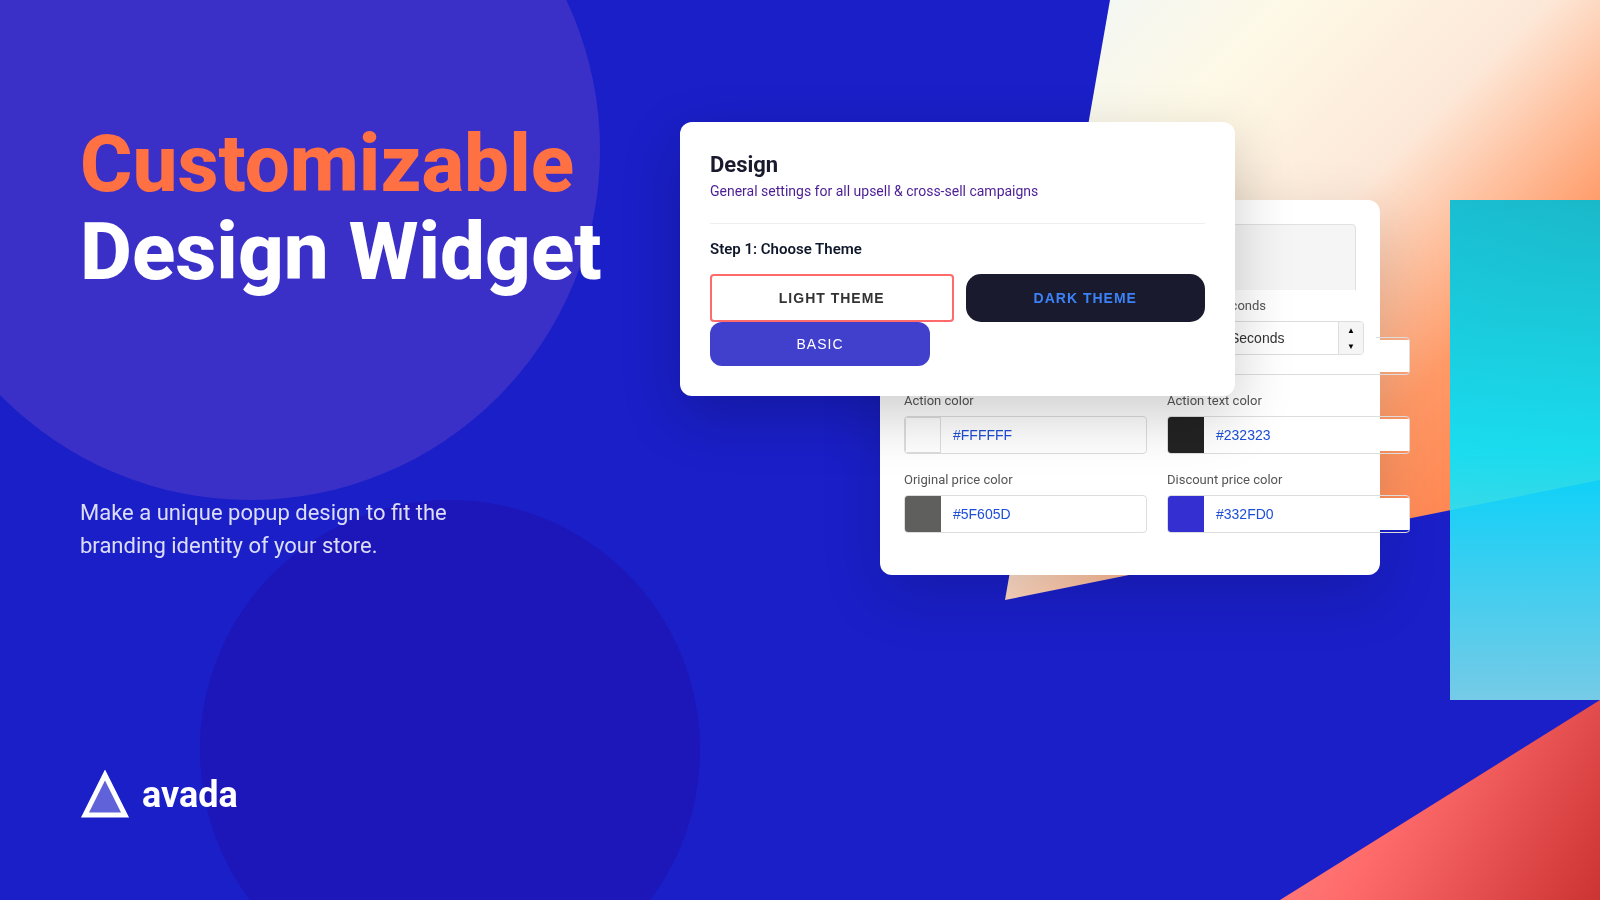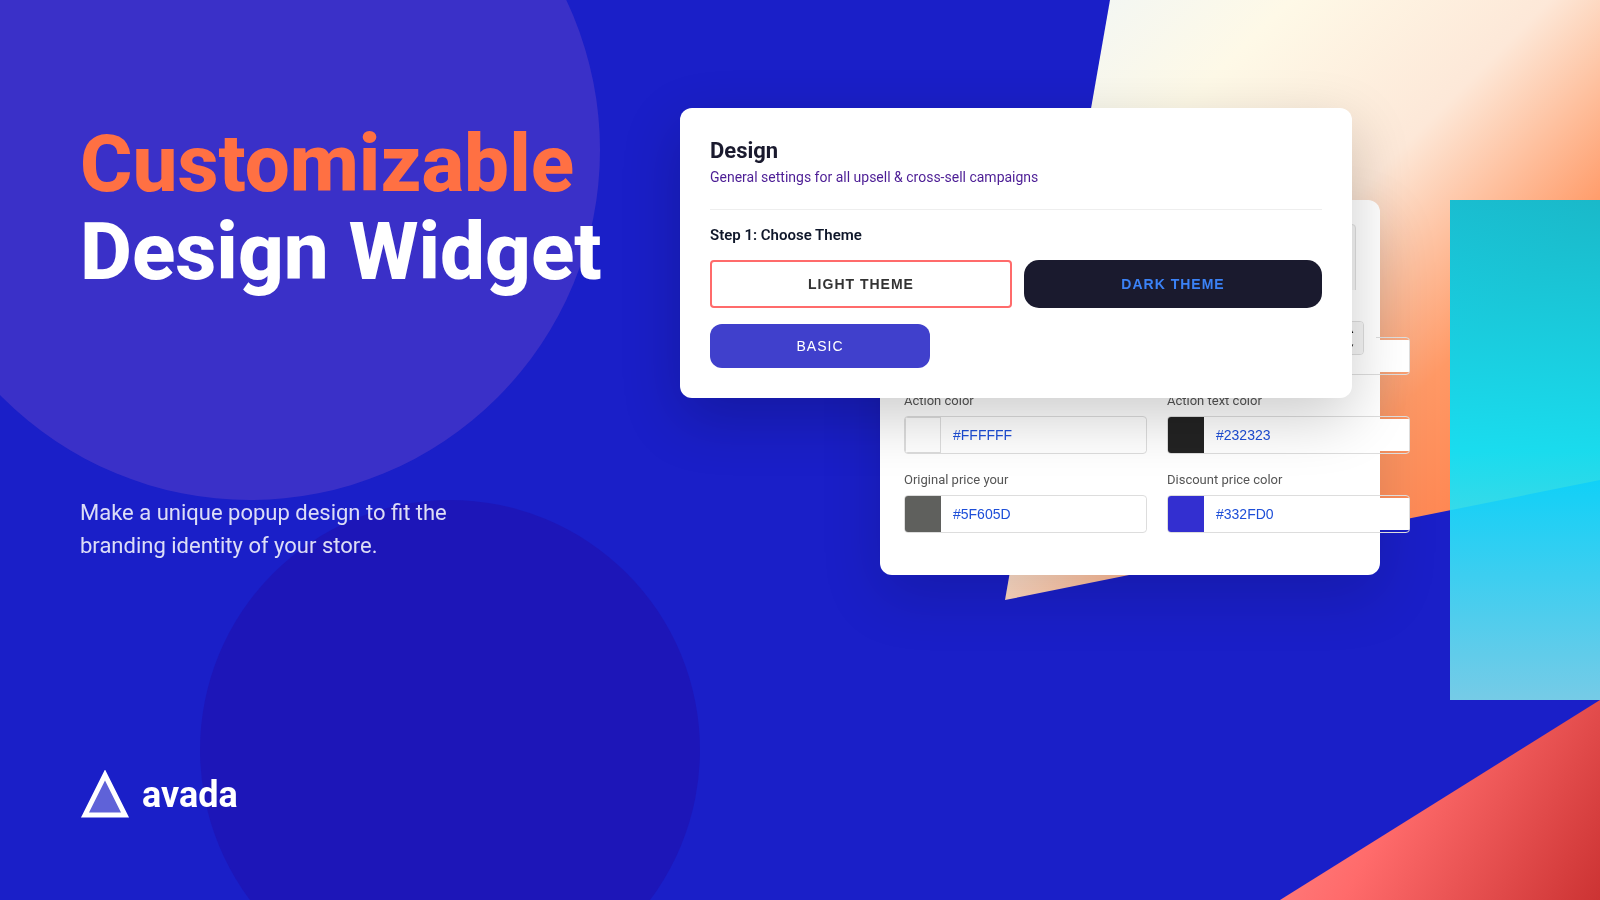--- a/index.html
+++ b/index.html
@@ -119,23 +119,23 @@
 
     .logo-text {
       font-size: 36px;
       font-weight: 700;
       color: white;
     }
 
     
     .design-panel {
       position: absolute;
-      top: 108px;
+      top: 122px;
       left: 680px;
-      width: 672px;
+      width: 555px;
       background: white;
       border-radius: 12px;
       padding: 30px;
       box-shadow: 0 20px 60px rgba(0,0,0,0.2);
       z-index: 20;
     }
 
     .panel-title {
       font-size: 22px;
       font-weight: 700;
@@ -154,21 +154,20 @@
       font-weight: 600;
       color: #0f172a;
       margin-bottom: 16px;
       padding-top: 16px;
       border-top: 1px solid #eee;
     }
 
     .theme-buttons {
       display: flex;
       gap: 12px;
-      margin-bottom: 16px;
     }
 
     .btn-light-theme {
       flex: 1;
       padding: 14px;
       border: 2px solid #ff6b6b;
       background: white;
       color: #333;
       font-size: 14px;
       font-weight: 700;
@@ -384,21 +383,21 @@
       <div class="color-field-label">Action text color</div>
       <div class="color-input-row">
         <div class="color-swatch" style="background:#232323;"></div>
         <input class="color-value" type="text" value="#232323" style="">
       </div>
     </div>
   </div>
 
   <div class="color-row">
     <div class="color-field">
-      <div class="color-field-label">Original price your</div>
+      <div class="color-field-label">Original price color</div>
       <div class="color-input-row">
         <div class="color-swatch" style="background:#5F605D;"></div>
         <input class="color-value" type="text" value="#5F605D" style="">
       </div>
     </div>
     <div class="color-field">
       <div class="color-field-label">Discount price color</div>
       <div class="color-input-row">
         <div class="color-swatch" style="background:#332FD0;"></div>
         <input class="color-value" type="text" value="#332FD0" style="">

